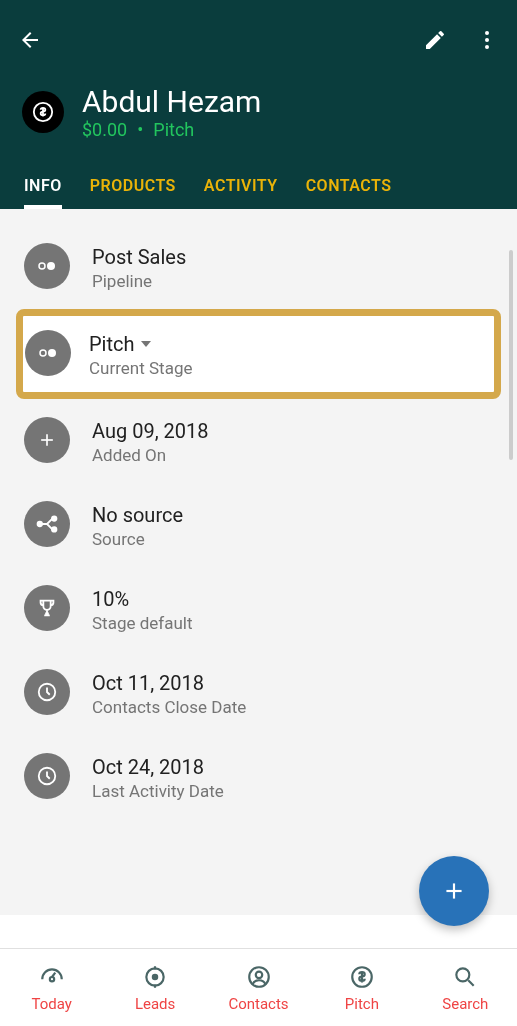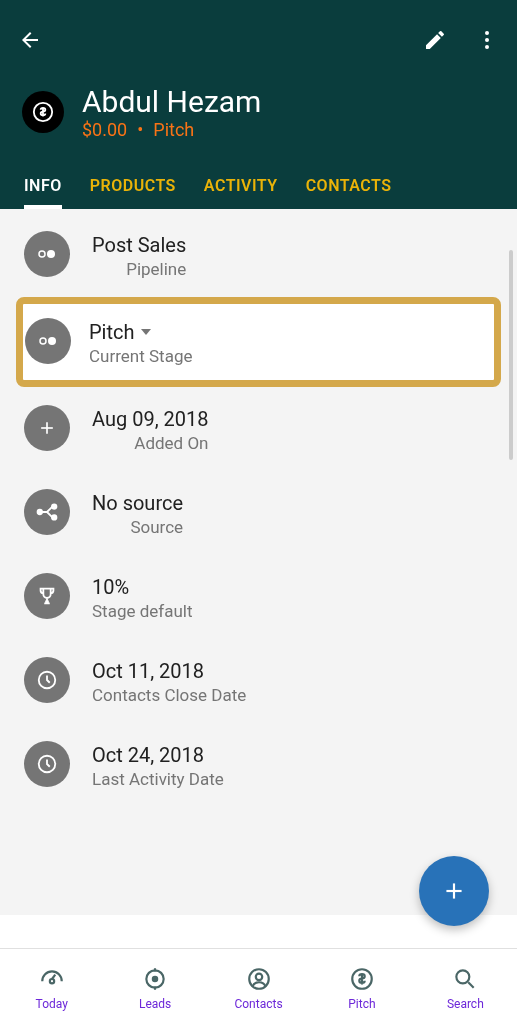--- a/index.html
+++ b/index.html
@@ -51,21 +51,21 @@
       justify-content: center;
       flex-shrink: 0;
     }
     .title-text h1 {
       font-size: 30px;
       font-weight: 400;
       color: #fff;
     }
     .subtitle {
       font-size: 18px;
-      color: #f97316;
+      color: #22c55e;
       display: flex;
       align-items: center;
       gap: 10px;
     }
     .tabs {
       display: flex;
       gap: 28px;
       padding: 10px 8px 0 8px;
     }
     .tab {
@@ -78,21 +78,21 @@
       border-bottom: 4px solid transparent;
     }
     .tab.active {
       color: #fff;
       border-bottom-color: #fff;
     }
     .content {
       background: #f4f4f4;
       height: calc(100% - 242px - 78px);
       overflow-y: auto;
-      padding: 4px 0;
+      padding: 16px 0;
     }
     .row {
       display: flex;
       align-items: flex-start;
       gap: 22px;
       padding: 18px 24px;
       background: #f4f4f4;
     }
     .row-icon {
       width: 46px;
@@ -114,21 +114,20 @@
     .row-value {
       font-size: 20px;
       color: #212121;
       display: flex;
       align-items: center;
       gap: 6px;
     }
     .row-label {
       font-size: 17px;
       color: #757575;
-      text-align: right;
     }
     .highlighted {
       border: 7px solid #d4a84b;
       border-radius: 8px;
       margin: 0 16px;
       padding: 14px 0 14px 0;
       background: #fff;
     }
     .highlighted .row-icon {
       margin-left: 2px;
@@ -168,22 +167,22 @@
       flex: 1;
     }
     .nav-icon {
       width: 28px;
       height: 28px;
       display: flex;
       align-items: center;
       justify-content: center;
     }
     .nav-label {
-      font-size: 12px;
-      color: #6d28d9;
+      font-size: 15px;
+      color: #ef4444;
     }
     .scrollbar-hint {
       position: absolute;
       right: 4px;
       top: 250px;
       width: 4px;
       height: 210px;
       background: #ccc;
       border-radius: 2px;
     }

